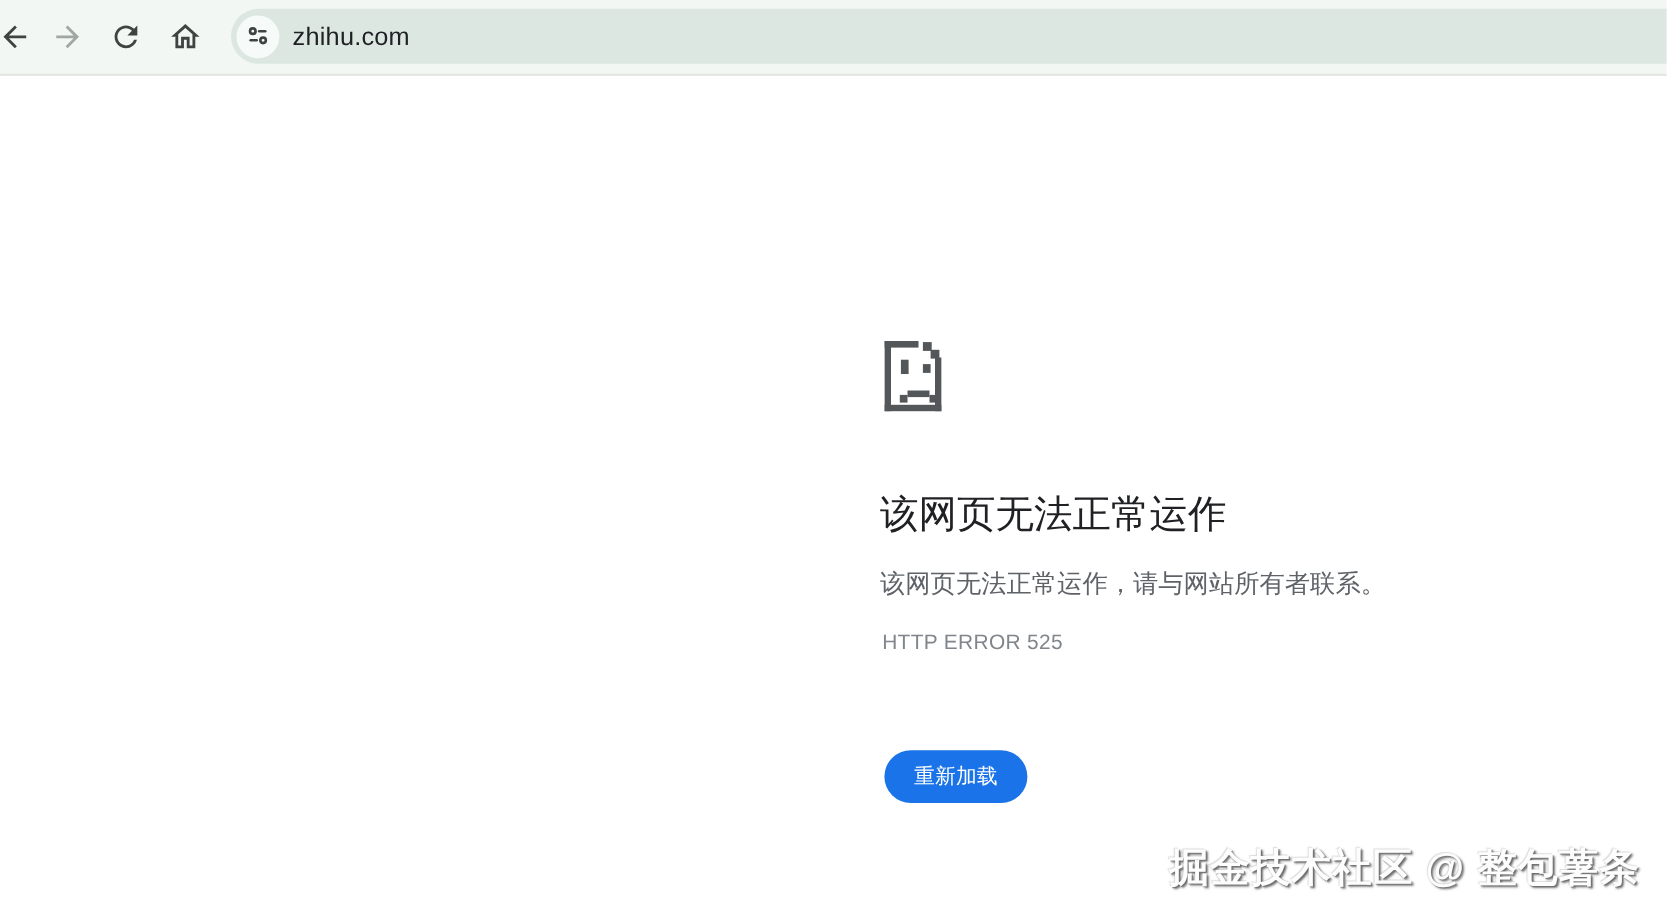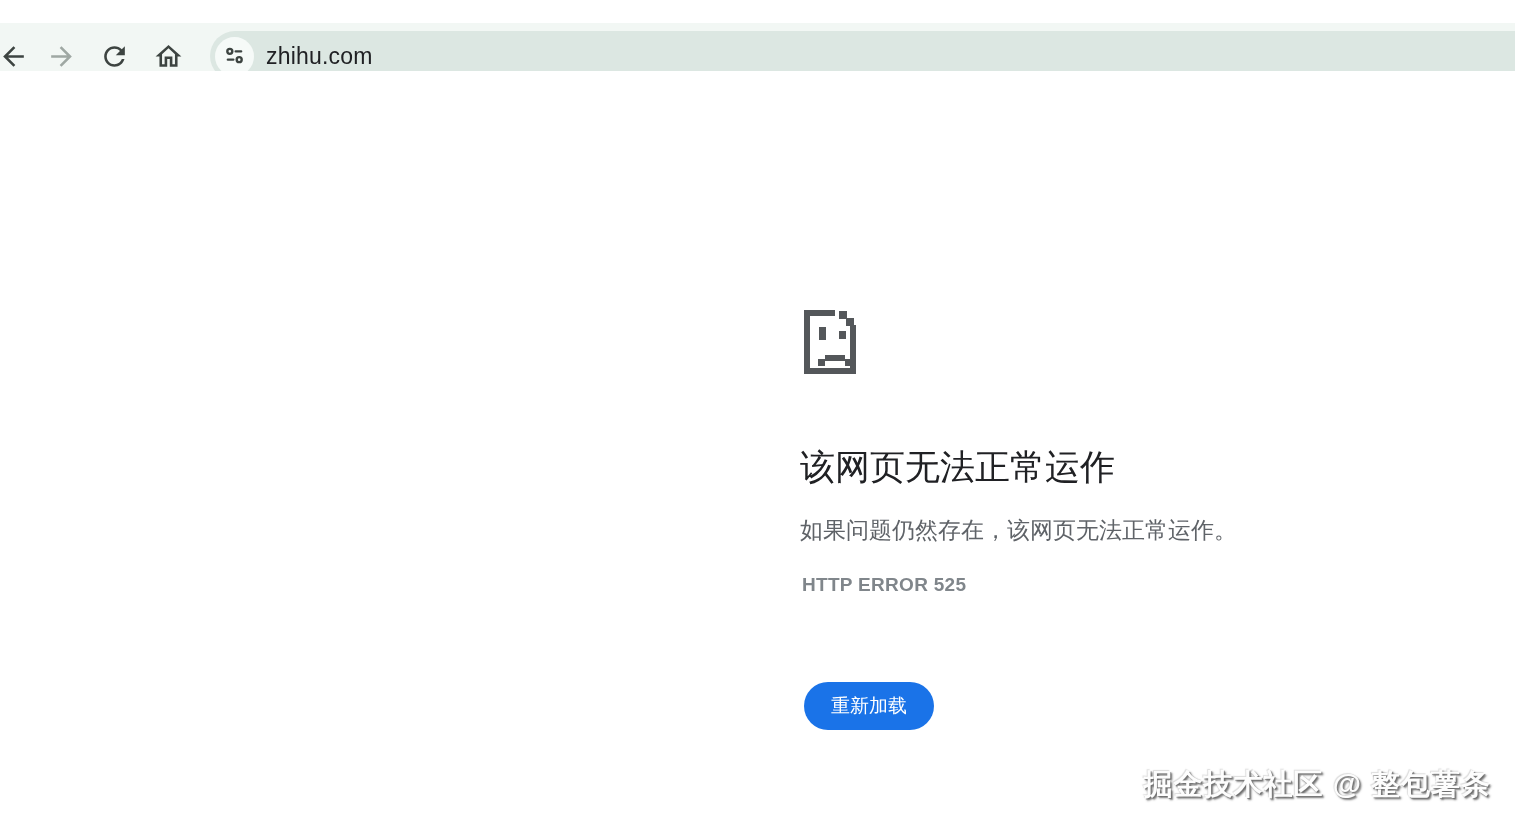--- a/index.html
+++ b/index.html
@@ -8,21 +8,20 @@
     overflow: hidden;
     background: #ffffff;
     font-family: "Liberation Sans", "DejaVu Sans", sans-serif;
   }
   
   .toolbar {
     position: absolute; left: 0; top: 0;
     width: 1515px; height: 69px;
     background: #f2f7f4;
     border-bottom: 2px solid #e3e6e3;
-    margin-top: 23px;
   }
   .nav-btn {
     position: absolute; top: 19px;
     width: 32px; height: 32px;
     display: flex; align-items: center; justify-content: center;
     border: none; background: transparent; cursor: pointer;
   }
   .nav-btn svg { width: 31px; height: 31px; }
   .btn-back    { left: -3px; }
   .btn-forward { left: 45px; }
@@ -67,42 +66,42 @@
     white-space: nowrap;
     text-align: right;
   }
   .err-message {
     position: absolute; left: 800px; top: 444px;
     font-size: 23px; font-weight: 400; color: #5f6368;
     white-space: nowrap;
   }
   .err-code {
     position: absolute; left: 802px; top: 503px;
-    font-size: 19px; font-weight: 700; color: #80868b;
+    font-size: 19px; font-weight: 400; color: #80868b;
     letter-spacing: 0.3px;
     white-space: nowrap;
   }
   .reload-btn {
     position: absolute; left: 804px; top: 611px;
     height: 48px; min-width: 125px;
     padding: 0 27px;
     background: #1a73e8;
     color: #ffffff;
     border: none; border-radius: 24px;
     font-family: "Liberation Sans", "DejaVu Sans", sans-serif;
     font-size: 19px; font-weight: 500;
     cursor: pointer;
     white-space: nowrap;
     text-align: center;
   }
 
   
   .watermark {
     position: absolute; right: 24px; top: 765px;
-    font-size: 29px; font-weight: 700;
+    font-size: 36px; font-weight: 700;
     color: #fdfdfd;
     text-shadow: 2px 2px 2px rgba(95,95,95,0.85), -1px -1px 1px rgba(170,170,170,0.4), 1px 1px 0 rgba(120,120,120,0.6);
     letter-spacing: 1px;
     white-space: nowrap;
   }
 </style>
 </head>
 <body>
 
 <div class="toolbar">
@@ -168,21 +167,21 @@
       <rect x="15" y="17" width="7" height="13"></rect>
       <rect x="35" y="21" width="7" height="8"></rect>
       <rect x="21" y="45" width="20" height="6"></rect>
       <rect x="14" y="49" width="7" height="7"></rect>
       <rect x="41" y="49" width="7" height="7"></rect>
     </svg>
   </span>
 
   <h1 class="err-title">该网页无法正常运作</h1>
 
-  <p class="err-message">如果问题仍然存在，该网页无法正常运作。</p>
+  <p class="err-message">该网页无法正常运作，请与网站所有者联系。</p>
 
   <p class="err-code">HTTP ERROR 525</p>
 
   <button class="reload-btn">重新加载</button>
 
 </div>
 
 <div class="watermark">掘金技术社区 @ 整包薯条</div>
 
 </body></html>

